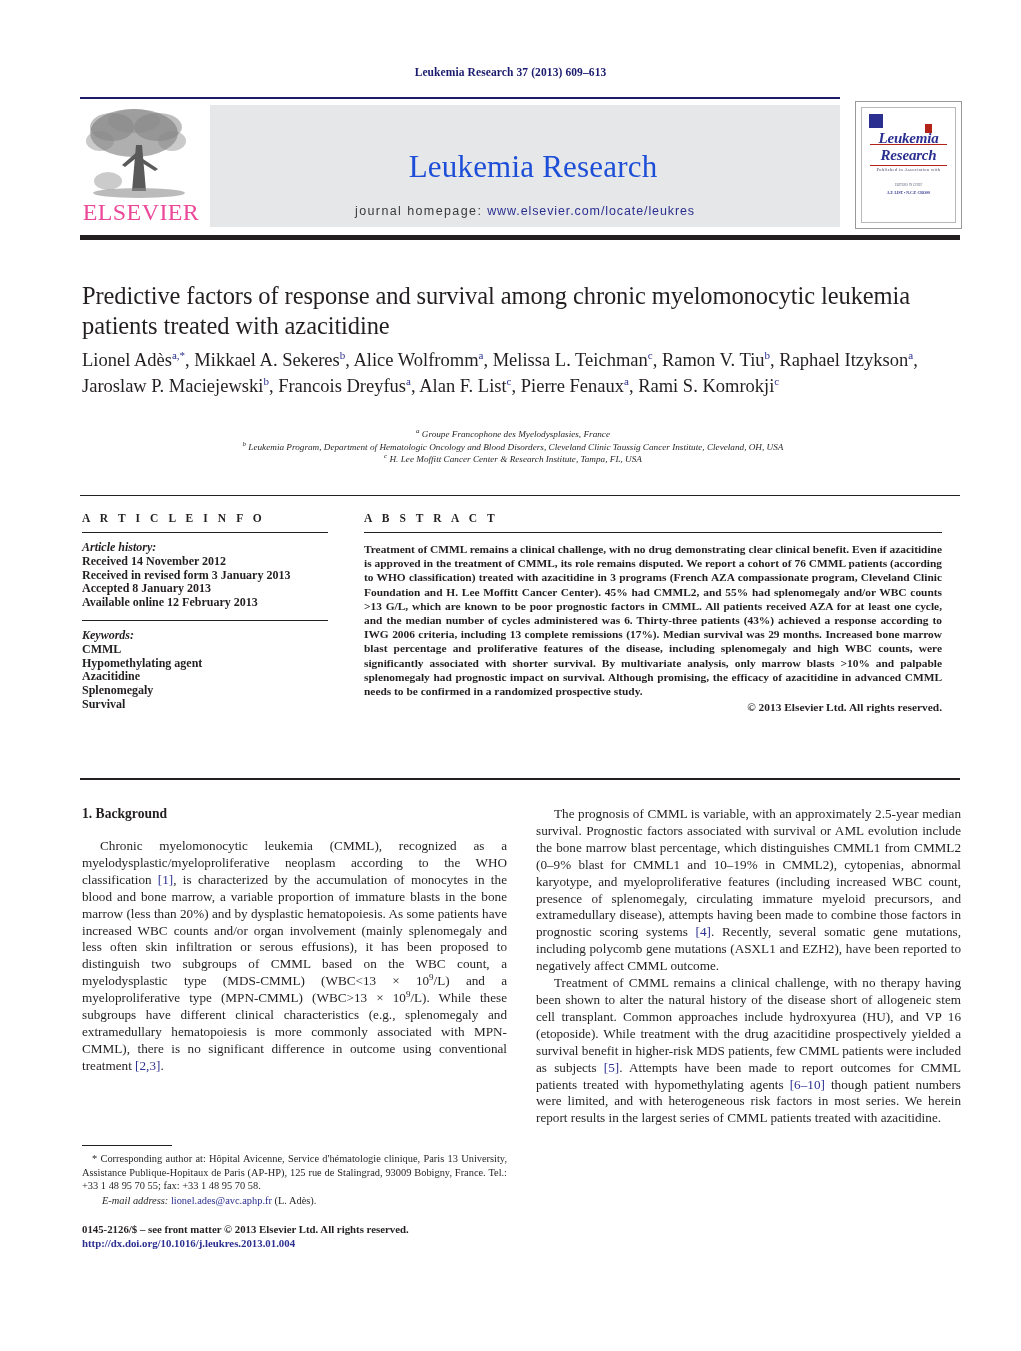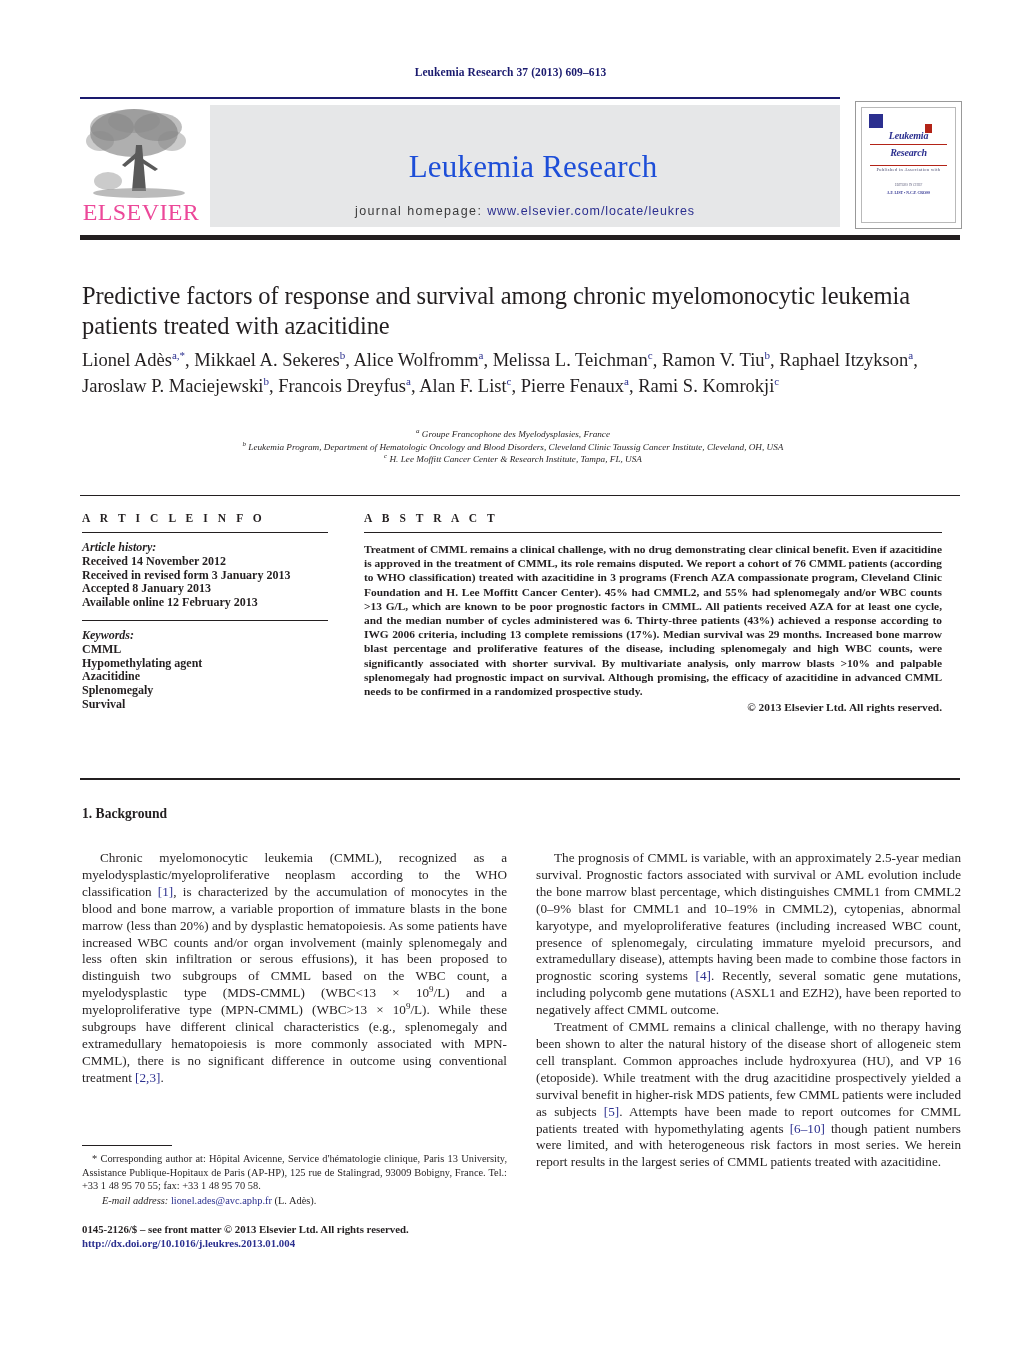--- a/index.html
+++ b/index.html
@@ -142,21 +142,21 @@
     background: #2b2f8f;
   }
   .cover-t1, .cover-t2 {
     position: absolute;
     width: 93px;
     text-align: center;
     font-family: "Liberation Serif", serif;
     font-style: italic;
     font-weight: bold;
     color: #2b2f8f;
-    font-size: 10px;
+    font-size: 15px;
     letter-spacing: -0.2px;
   }
   .cover-t1 { top: 22px; }
   .cover-t2 { top: 39px; }
   .cover-redline {
     position: absolute;
     left: 8px; top: 36px;
     width: 77px;
     height: 1px;
     background: #b32317;
@@ -336,28 +336,27 @@
   
   .body-left {
     position: absolute;
     left: 82px; top: 806px;
     width: 425px;
   }
   .body-right {
     position: absolute;
     left: 536px; top: 806px;
     width: 425px;
-    margin-top: 44px;
   }
   .sec-head {
     font-family: "Liberation Serif", serif;
     font-weight: bold;
     font-size: 13.6px;
     color: #231f20;
-    margin-bottom: 28px;
+    margin-bottom: 16px;
   }
   .para {
     font-family: "Liberation Serif", serif;
     font-size: 13.2px;
     line-height: 16.9px;
     text-align: justify;
     color: #231f20;
     text-indent: 18px;
     margin: 0 0 0 0;
   }

